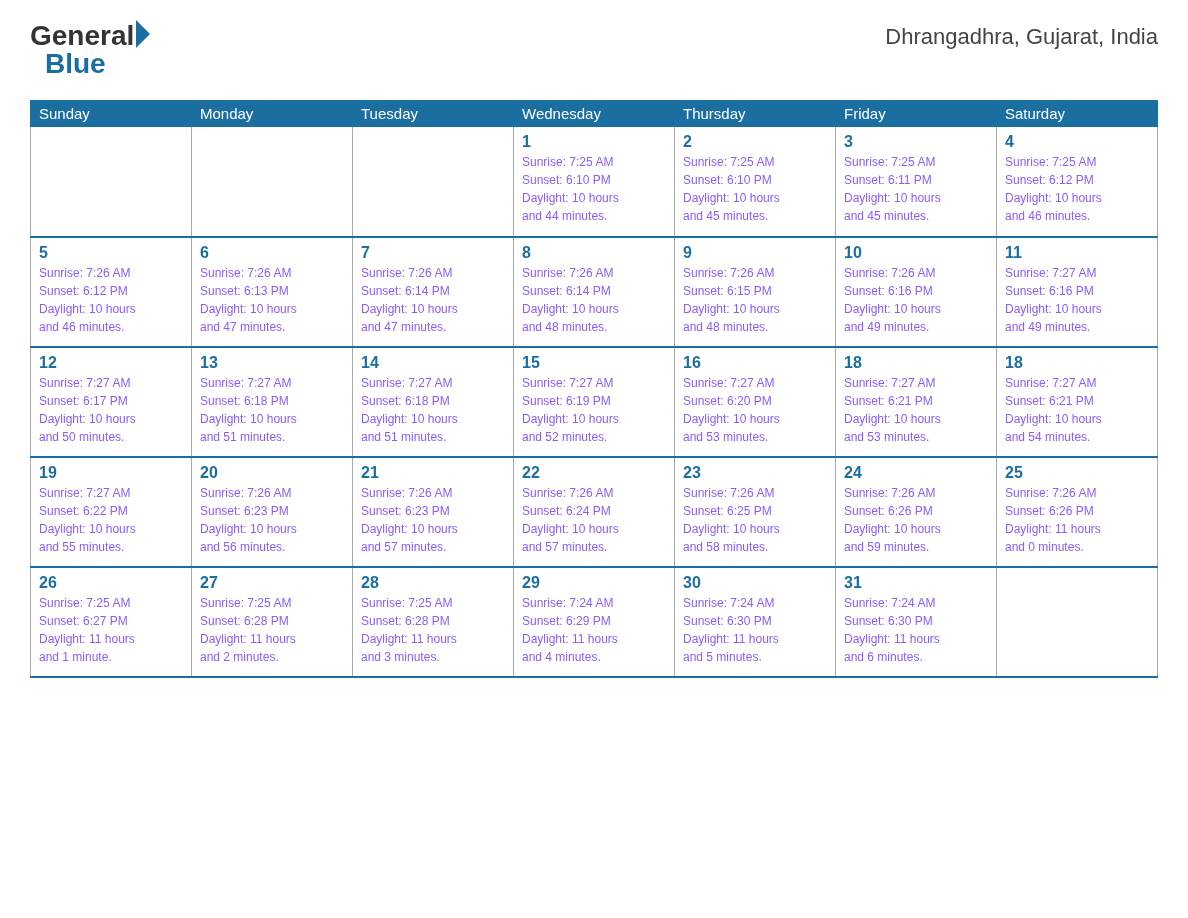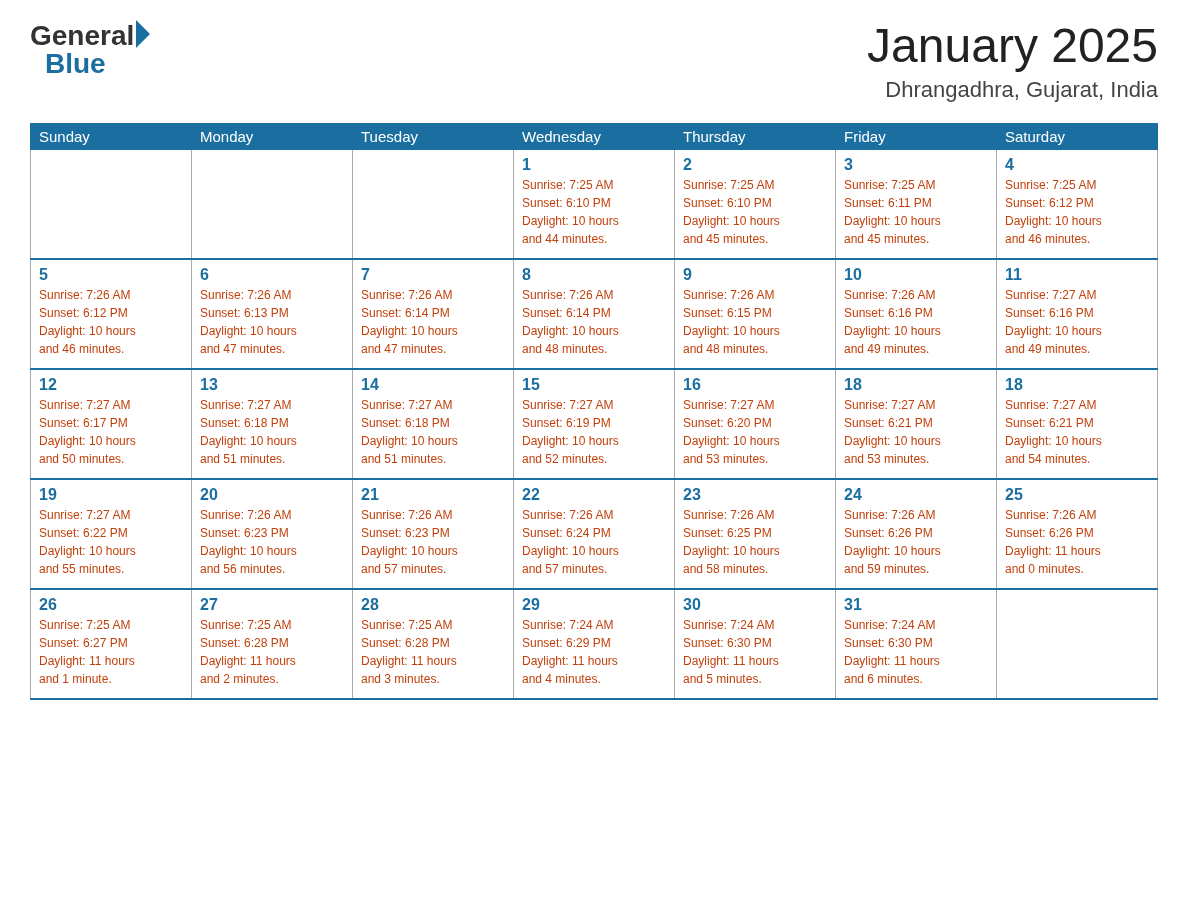--- a/index.html
+++ b/index.html
@@ -81,21 +81,21 @@
     }
     .day-num {
       font-size: 16px;
       color: #1a6fa0;
       font-weight: bold;
       display: block;
       margin-bottom: 2px;
     }
     .day-info {
       font-size: 12px;
-      color: #c2410c;
+      color: #8b5cf6;
       line-height: 1.5;
     }
     tbody tr td:first-child .day-num,
     tbody tr td:nth-child(7) .day-num {
       color: #1a6fa0;
     }
     tbody tr {
       border-bottom: 2px solid #1a6fa0;
     }
     .empty-cell {
@@ -109,21 +109,20 @@
   <div class="logo">
     <div>
       <div style="display:flex; align-items:center;">
         <span class="logo-text-general">General</span>
         <span class="logo-arrow"></span>
       </div>
       <span class="logo-blue">Blue</span>
     </div>
   </div>
   <div class="title-block">
-    <h1>January 2025</h1>
     <h2>Dhrangadhra, Gujarat, India</h2>
   </div>
 </div>
 
 <table>
   <thead>
     <tr>
     <th>Sunday</th>
         <th>Monday</th>
         <th>Tuesday</th>

